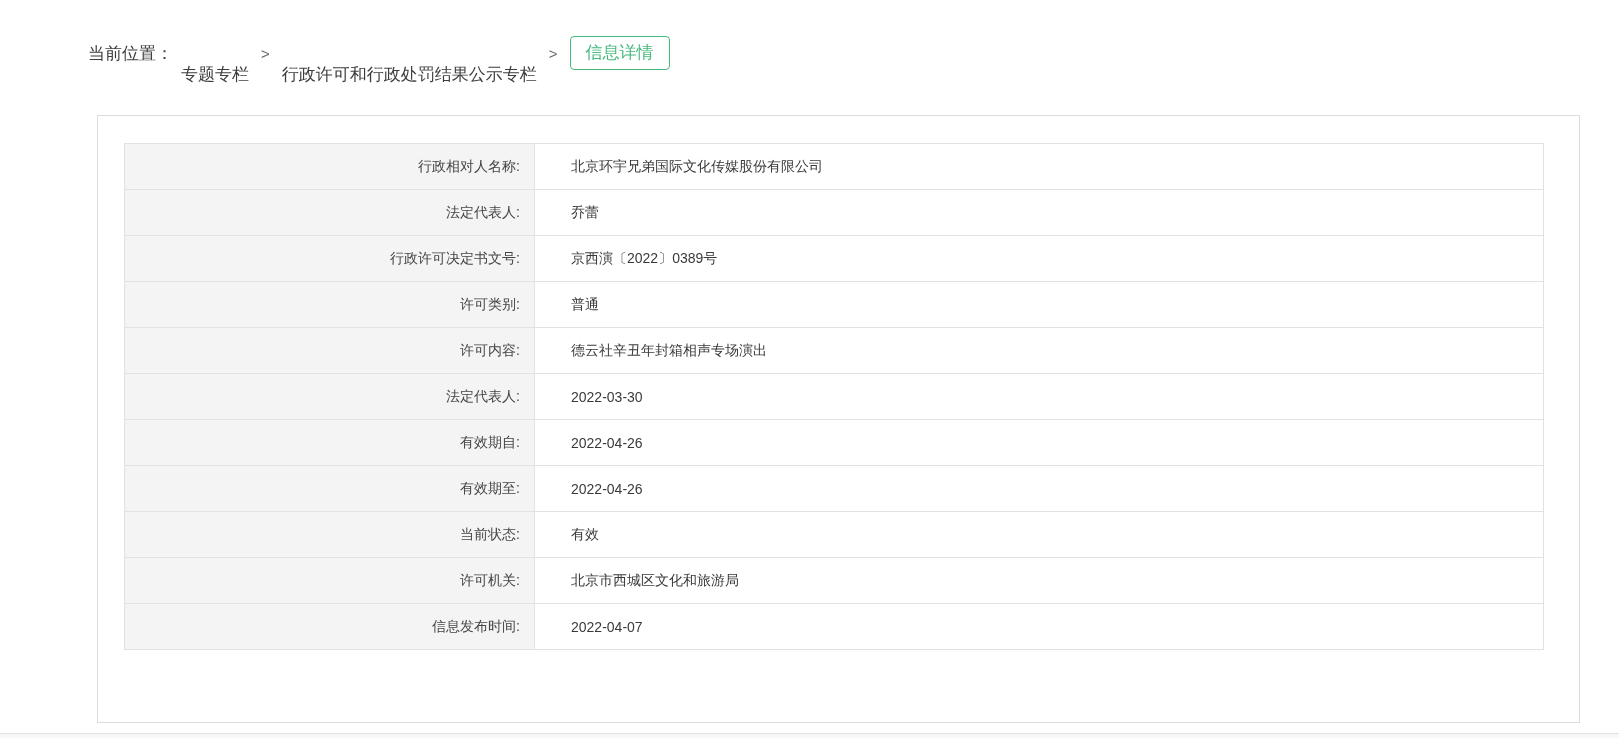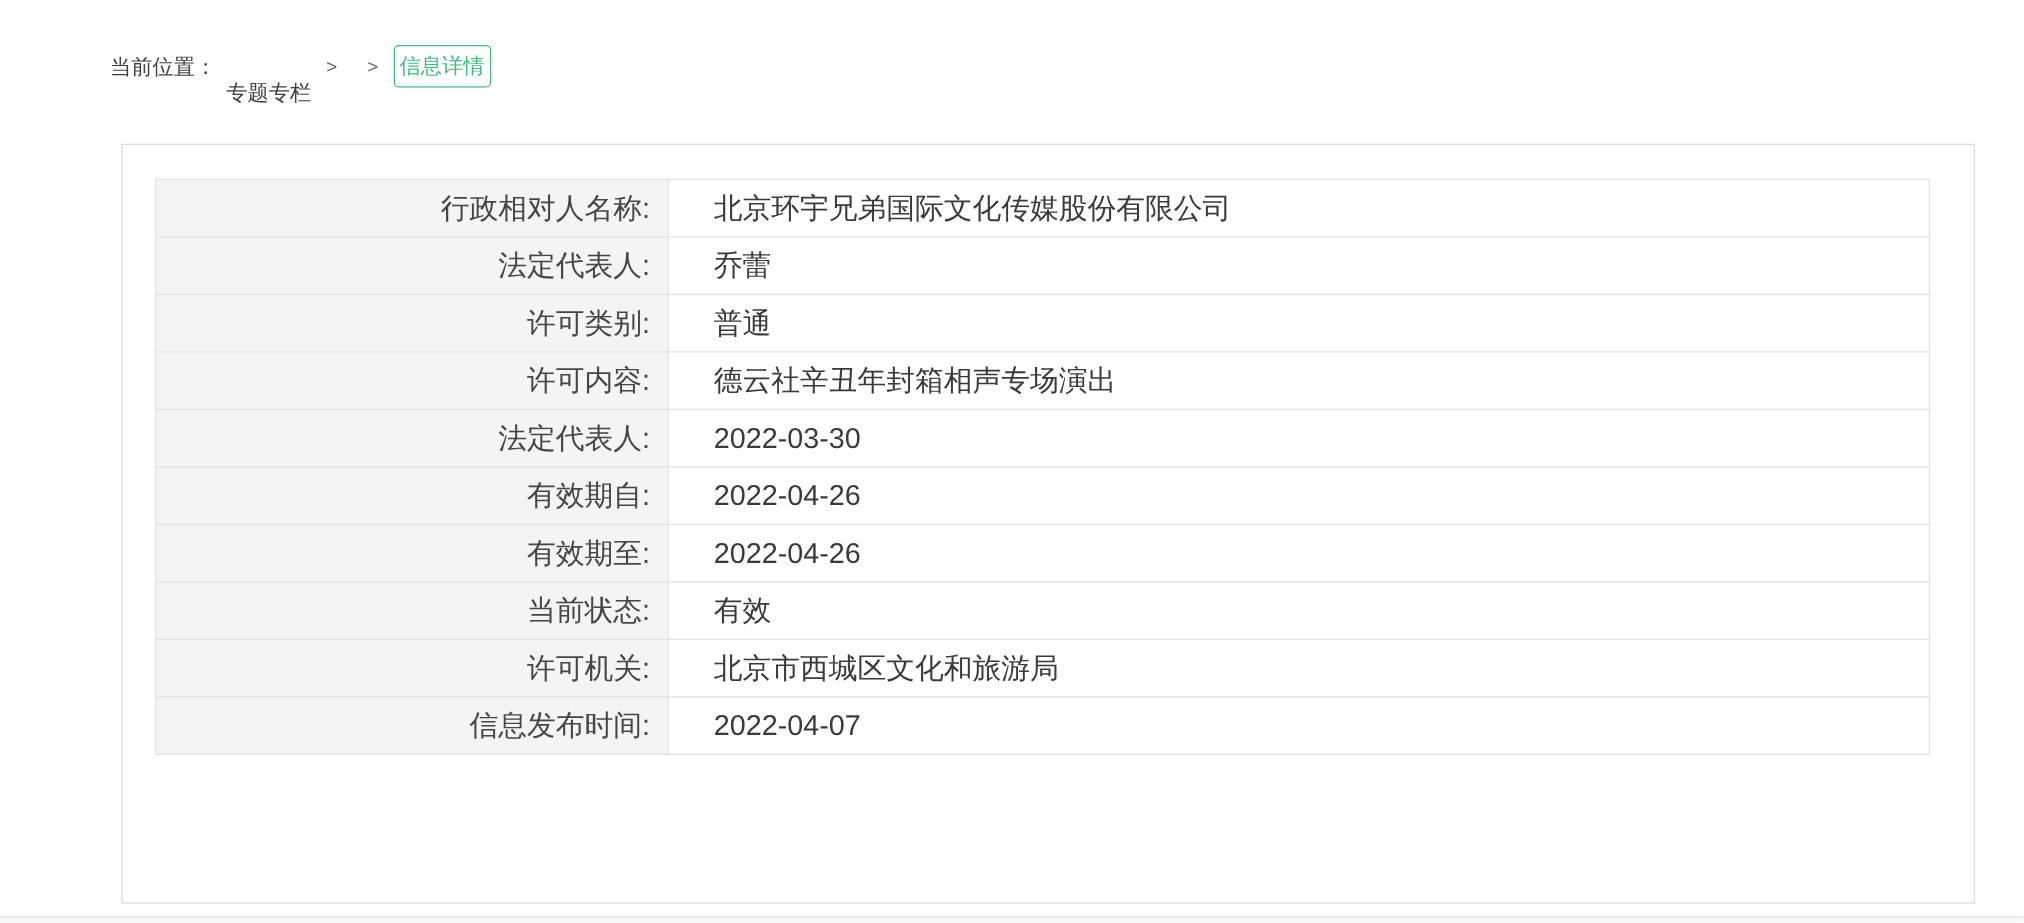--- a/index.html
+++ b/index.html
@@ -32,21 +32,21 @@
     color: #666666;
     margin: 0 12px;
     font-size: 15px;
   }
   .crumb-current {
     display: inline-block;
     border: 1px solid #45b97c;
     color: #45b97c;
     background: #ffffff;
     border-radius: 4px;
-    padding: 6px 4px;
+    padding: 6px 15px;
     font-size: 17px;
     line-height: 20px;
     cursor: pointer;
   }
   
   .panel {
     position: absolute;
     left: 97px; top: 115px;
     width: 1483px; height: 608px;
     background: #ffffff;
@@ -56,21 +56,21 @@
   .detail-table {
     position: absolute;
     left: 26px; top: 27px;
     width: 1420px;
     border-collapse: collapse;
     table-layout: fixed;
   }
   .detail-table td {
     border: 1px solid #e2e2e2;
     height: 46px;
-    font-size: 23px;
+    font-size: 14px;
     vertical-align: middle;
   }
   .detail-table td.cell-label {
     width: 410px;
     background: #f4f4f4;
     text-align: right;
     padding-right: 14px;
     color: #454545;
   }
   .detail-table td.cell-value {
@@ -88,34 +88,39 @@
     border-top: 1px solid #e0e0e0;
   }
 </style>
 </head>
 <body>
 
 <div class="breadcrumb">
   <span class="prefix">当前位置：</span>
   <span class="crumb-link">专题专栏</span>
   <span class="sep">&gt;</span>
+  <span class="crumb-link">行政许可和行政处罚结果公示专栏</span>
   <span class="sep">&gt;</span>
   <span class="crumb-current">信息详情</span>
 </div>
 
 <div class="panel">
   <table class="detail-table">
     <tbody>
       <tr>
         <td class="cell-label">行政相对人名称:</td>
         <td class="cell-value">北京环宇兄弟国际文化传媒股份有限公司</td>
       </tr>
       <tr>
         <td class="cell-label">法定代表人:</td>
         <td class="cell-value">乔蕾</td>
+      </tr>
+      <tr>
+        <td class="cell-label">行政许可决定书文号:</td>
+        <td class="cell-value">京西演〔2022〕0389号</td>
       </tr>
       <tr>
         <td class="cell-label">许可类别:</td>
         <td class="cell-value">普通</td>
       </tr>
       <tr>
         <td class="cell-label">许可内容:</td>
         <td class="cell-value">德云社辛丑年封箱相声专场演出</td>
       </tr>
       <tr>

